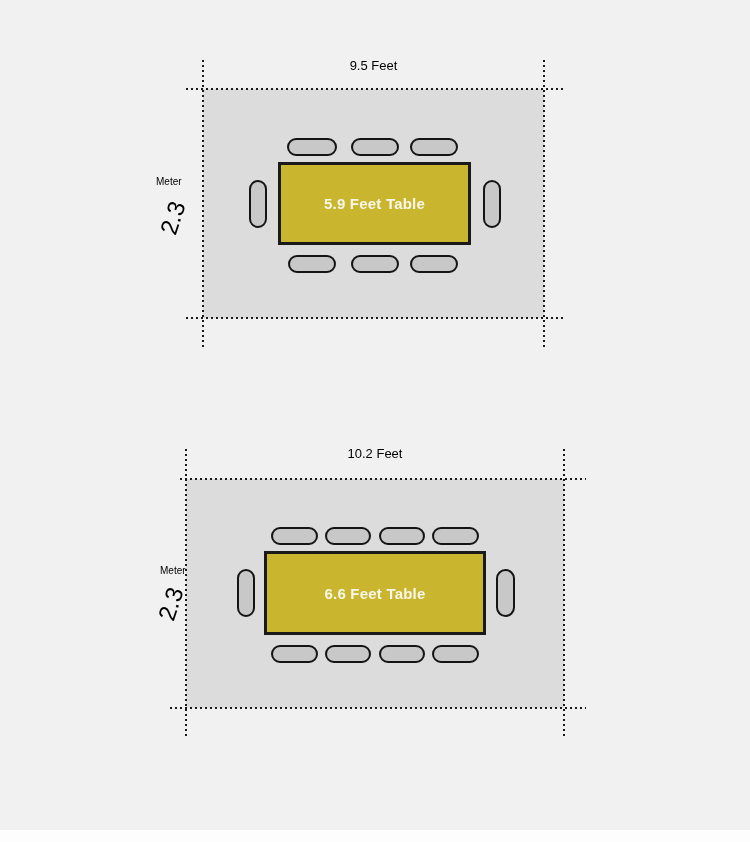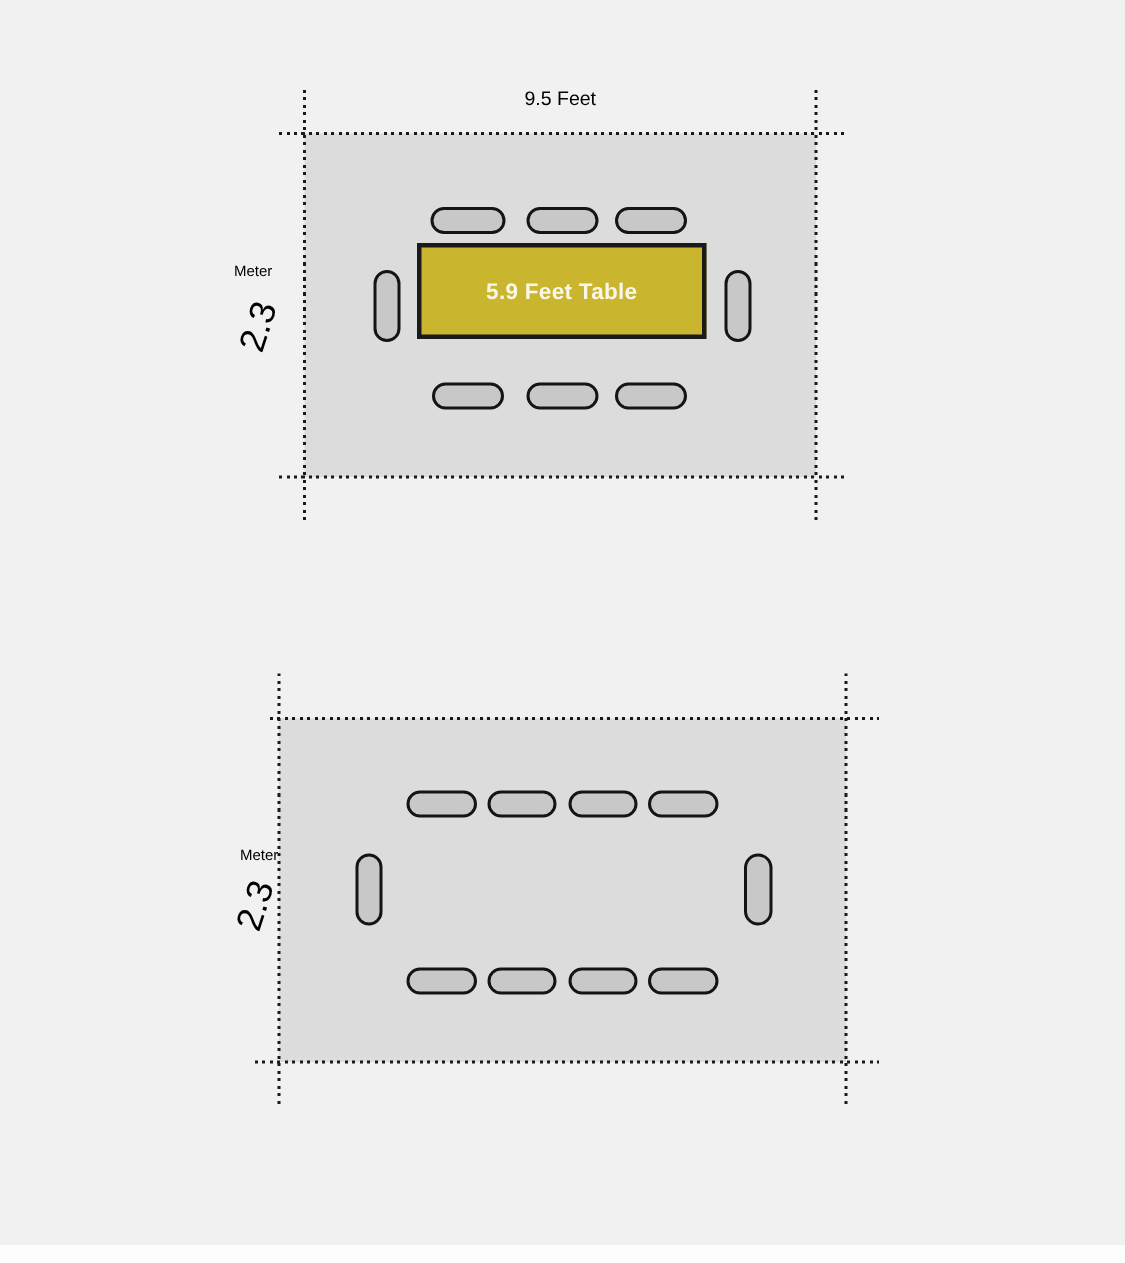--- a/index.html
+++ b/index.html
@@ -102,46 +102,50 @@
     <div class="chair" style="left:351px; top:138px; width:48px; height:18px;"></div>
     <div class="chair" style="left:410px; top:138px; width:48px; height:18px;"></div>
 
     <div class="chair" style="left:288px; top:255px; width:48px; height:18px;"></div>
     <div class="chair" style="left:351px; top:255px; width:48px; height:18px;"></div>
     <div class="chair" style="left:410px; top:255px; width:48px; height:18px;"></div>
 
     <div class="chair" style="left:249px; top:180px; width:18px; height:48px;"></div>
     <div class="chair" style="left:483px; top:180px; width:18px; height:48px;"></div>
 
-    <div class="dining-table" style="left:278px; top:162px; width:193px; height:64px;">
+    <div class="dining-table" style="left:278px; top:162px; width:193px; height:83px;">
       <span class="table-label">5.9 Feet Table</span>
     </div>
   </section>
 
   <section class="layer">
 
     <div class="room" style="left:186px; top:479px; width:378px; height:229px;"></div>
 
     <div class="vline" style="left:185px; top:449px; height:288px;"></div>
     <div class="vline" style="left:563px; top:449px; height:288px;"></div>
     <div class="hline" style="left:180px; top:478px; width:406px;"></div>
     <div class="hline" style="left:170px; top:707px; width:416px;"></div>
 
+    <div class="dim-width" style="left:186px; top:446px; width:378px;">10.2 Feet</div>
     <div class="unit-label" style="left:160px; top:565px;">Meter</div>
     <div class="height-value" style="left:149px; top:580px;">2.3</div>
 
     <div class="chair" style="left:271px; top:527px; width:47px; height:18px;"></div>
     <div class="chair" style="left:325px; top:527px; width:46px; height:18px;"></div>
     <div class="chair" style="left:379px; top:527px; width:46px; height:18px;"></div>
     <div class="chair" style="left:432px; top:527px; width:47px; height:18px;"></div>
 
     <div class="chair" style="left:271px; top:645px; width:47px; height:18px;"></div>
     <div class="chair" style="left:325px; top:645px; width:46px; height:18px;"></div>
     <div class="chair" style="left:379px; top:645px; width:46px; height:18px;"></div>
     <div class="chair" style="left:432px; top:645px; width:47px; height:18px;"></div>
 
     <div class="chair" style="left:237px; top:569px; width:18px; height:48px;"></div>
     <div class="chair" style="left:496px; top:569px; width:19px; height:48px;"></div>
 
+    <div class="dining-table" style="left:264px; top:551px; width:222px; height:84px;">
+      <span class="table-label">6.6 Feet Table</span>
+    </div>
   </section>
 
   <div class="footer-strip"></div>
 </div>
 
 </body></html>

